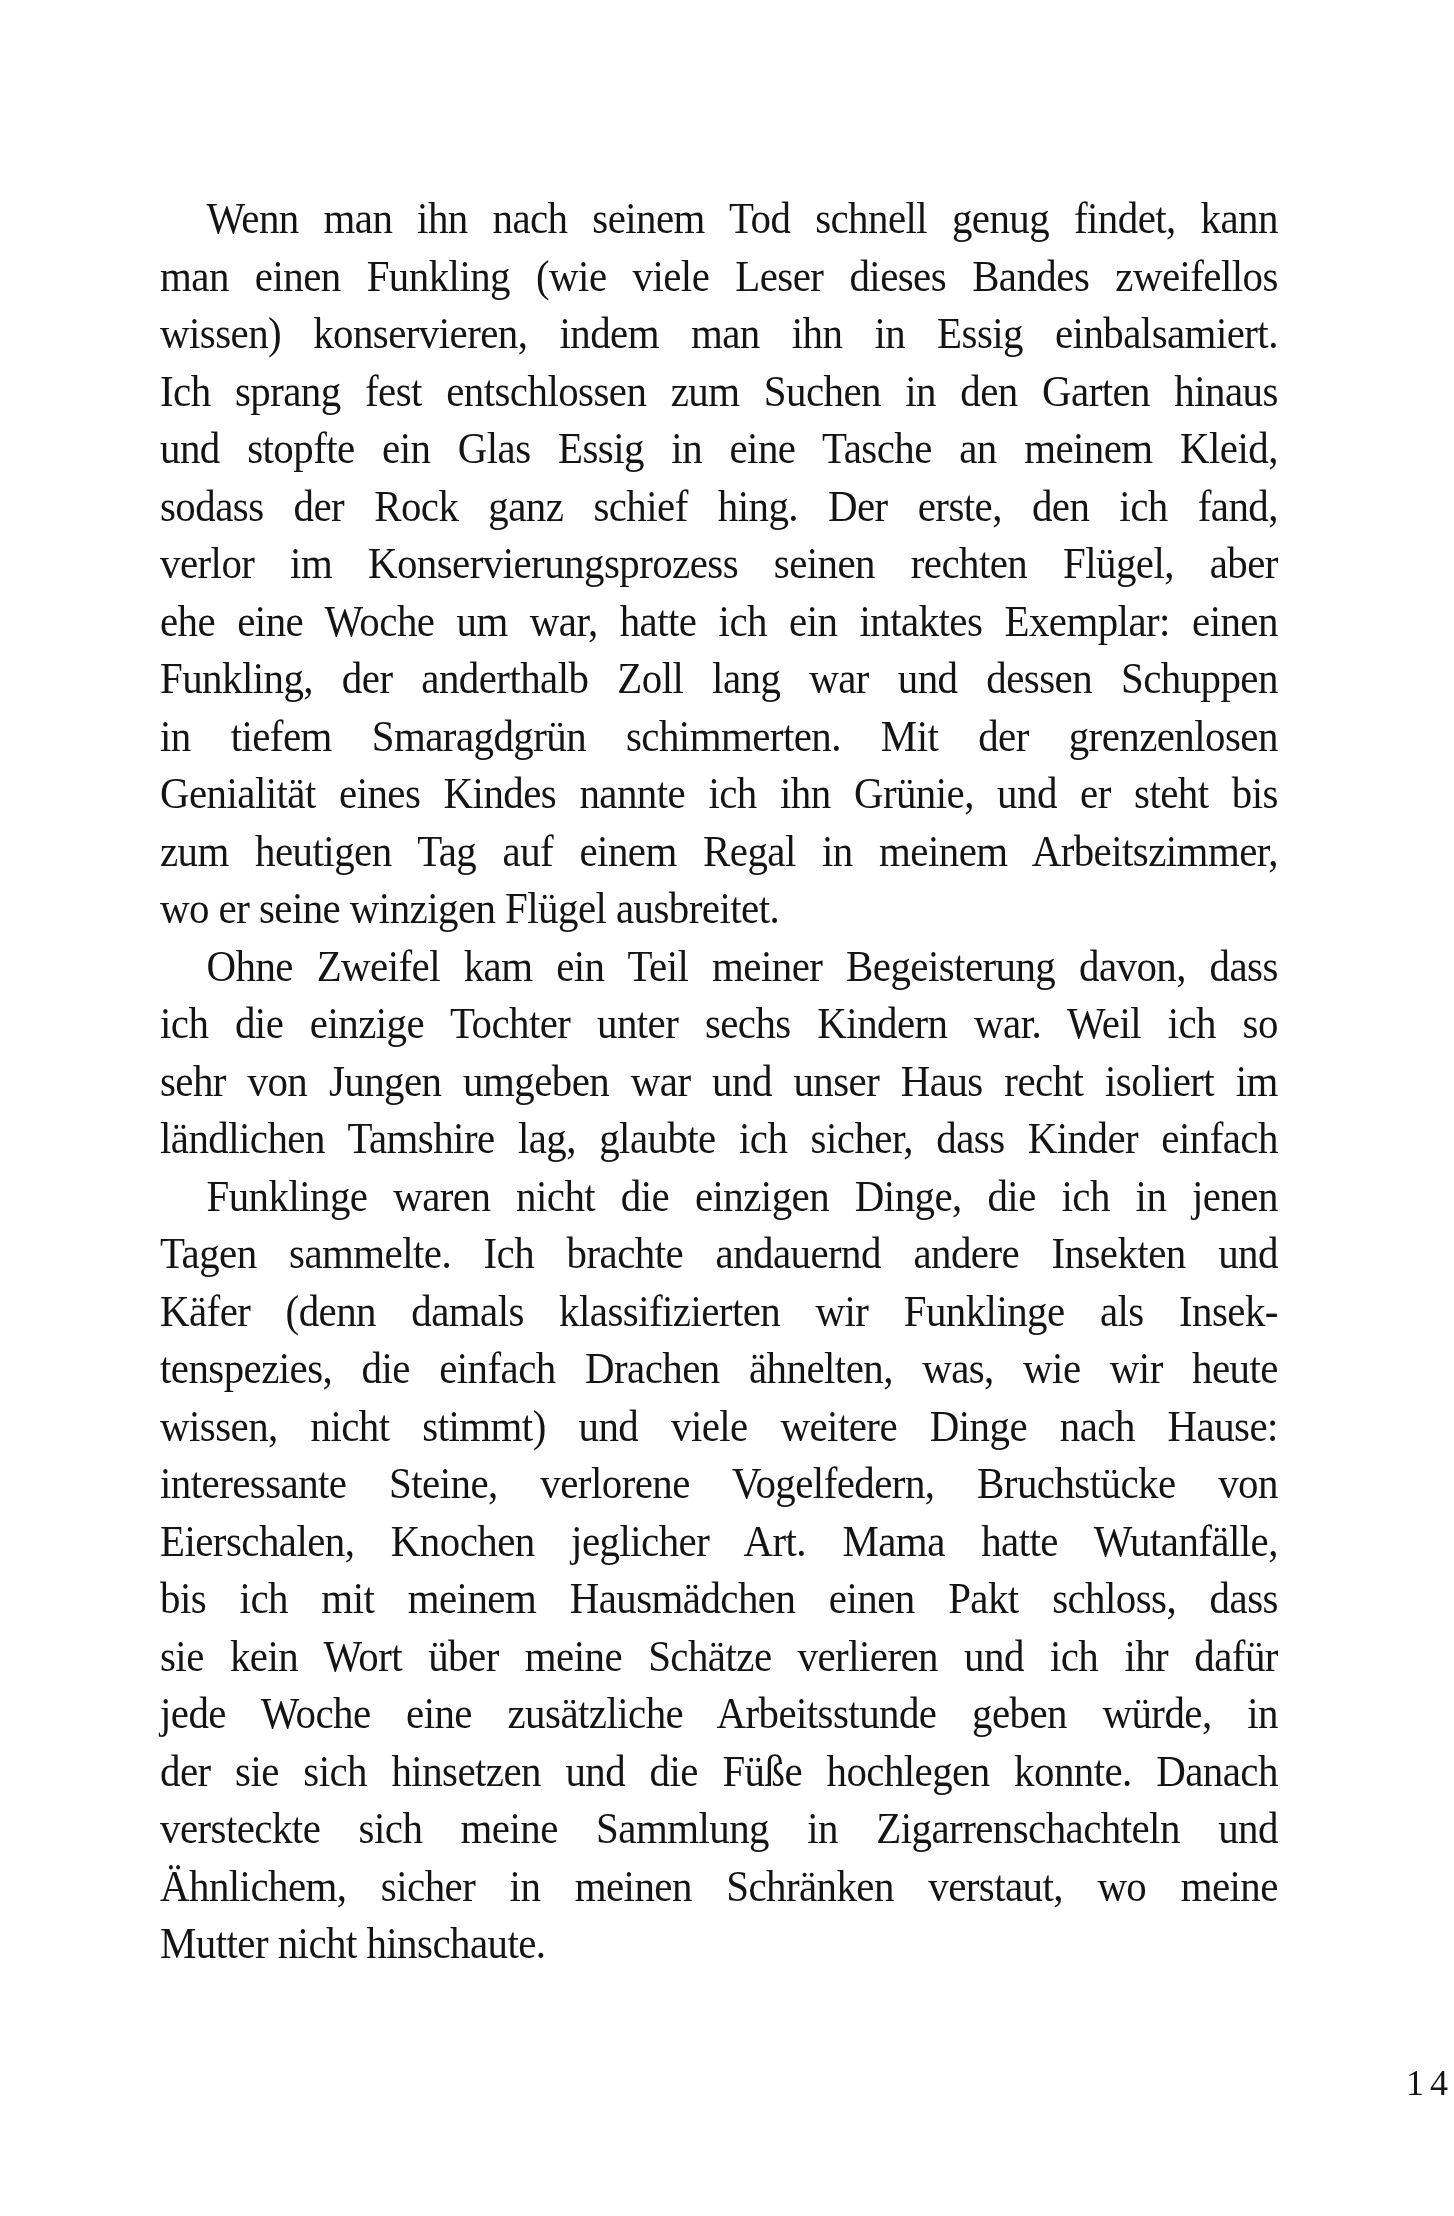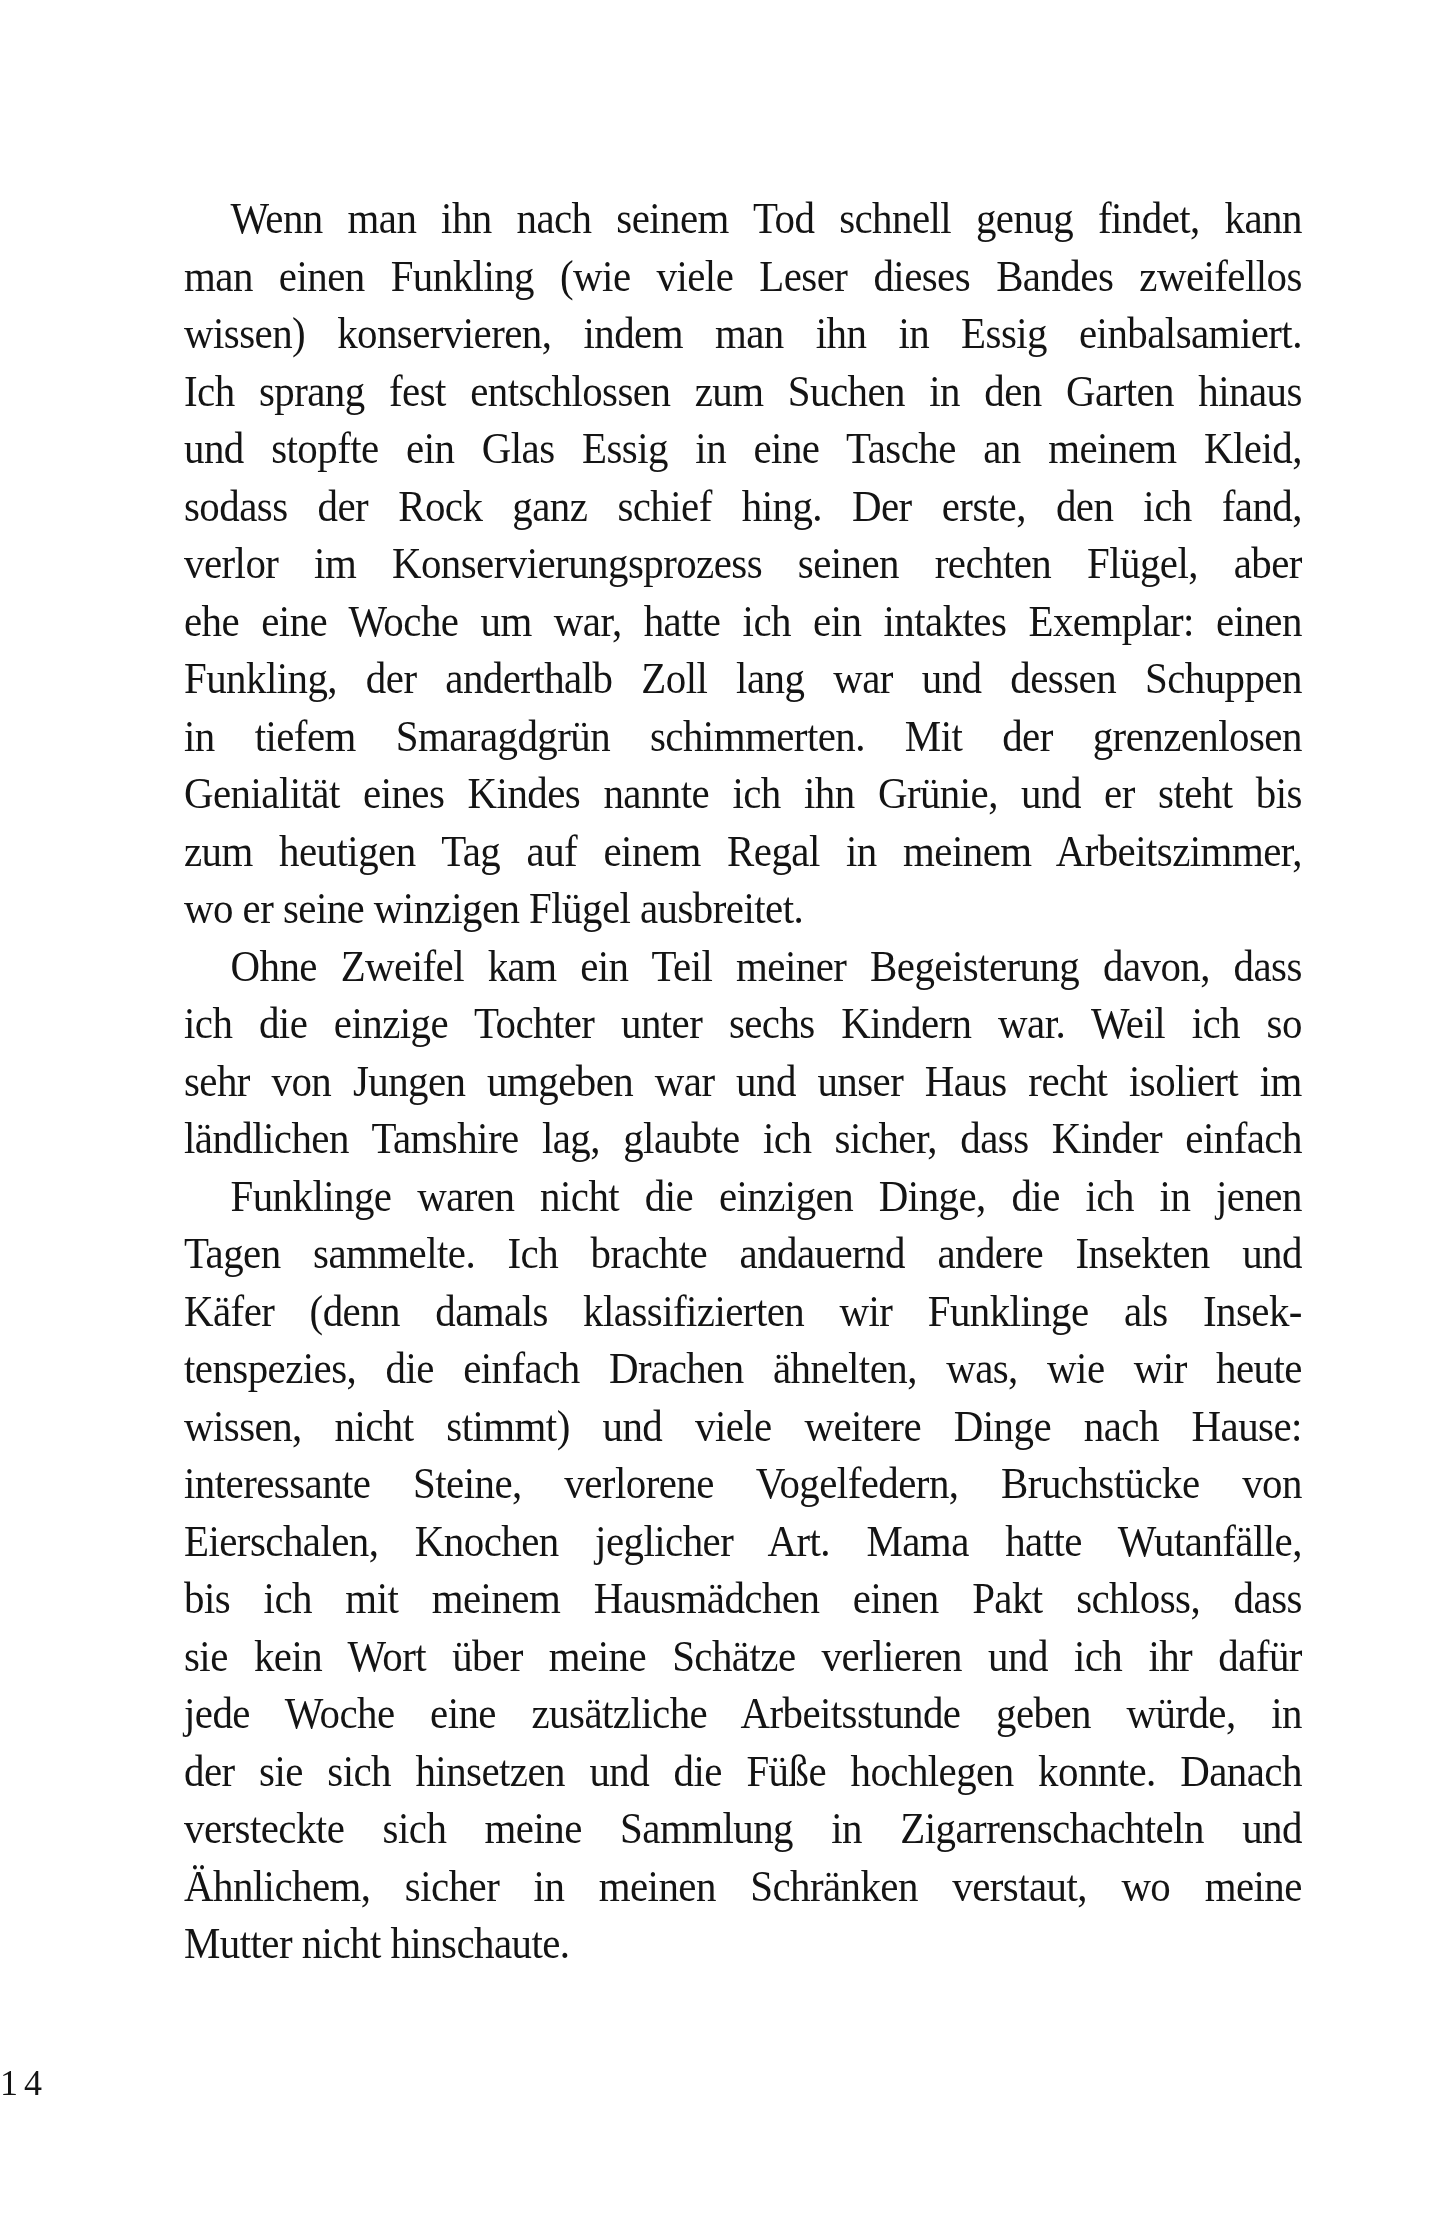--- a/index.html
+++ b/index.html
@@ -19,21 +19,20 @@
     position: absolute;
     left: 0; top: 0;
     width: 1454px;
     height: 2216px;
   }
   .text-block {
     position: absolute;
     left: 160px;
     top: 190px;
     width: 1118px;
-    margin-left: 24px;
   }
   .line {
     display: block;
     height: 57.5px;
     line-height: 57.5px;
     font-size: 44px;
     white-space: nowrap;
     text-align: justify;
     text-align-last: justify;
     letter-spacing: -0.6px;
@@ -46,21 +45,21 @@
     width: 1152px;
   }
   .line.last {
     text-align-last: left;
   }
   .page-number {
     position: absolute;
     left: 0;
     width: 1454px;
     top: 2062px;
-    text-align: left;
+    text-align: right;
     font-size: 36px;
     letter-spacing: 6px;
     color: #141414;
   }
 </style>
 </head>
 <body>
 
 <div class="page">
   <div class="text-block">

